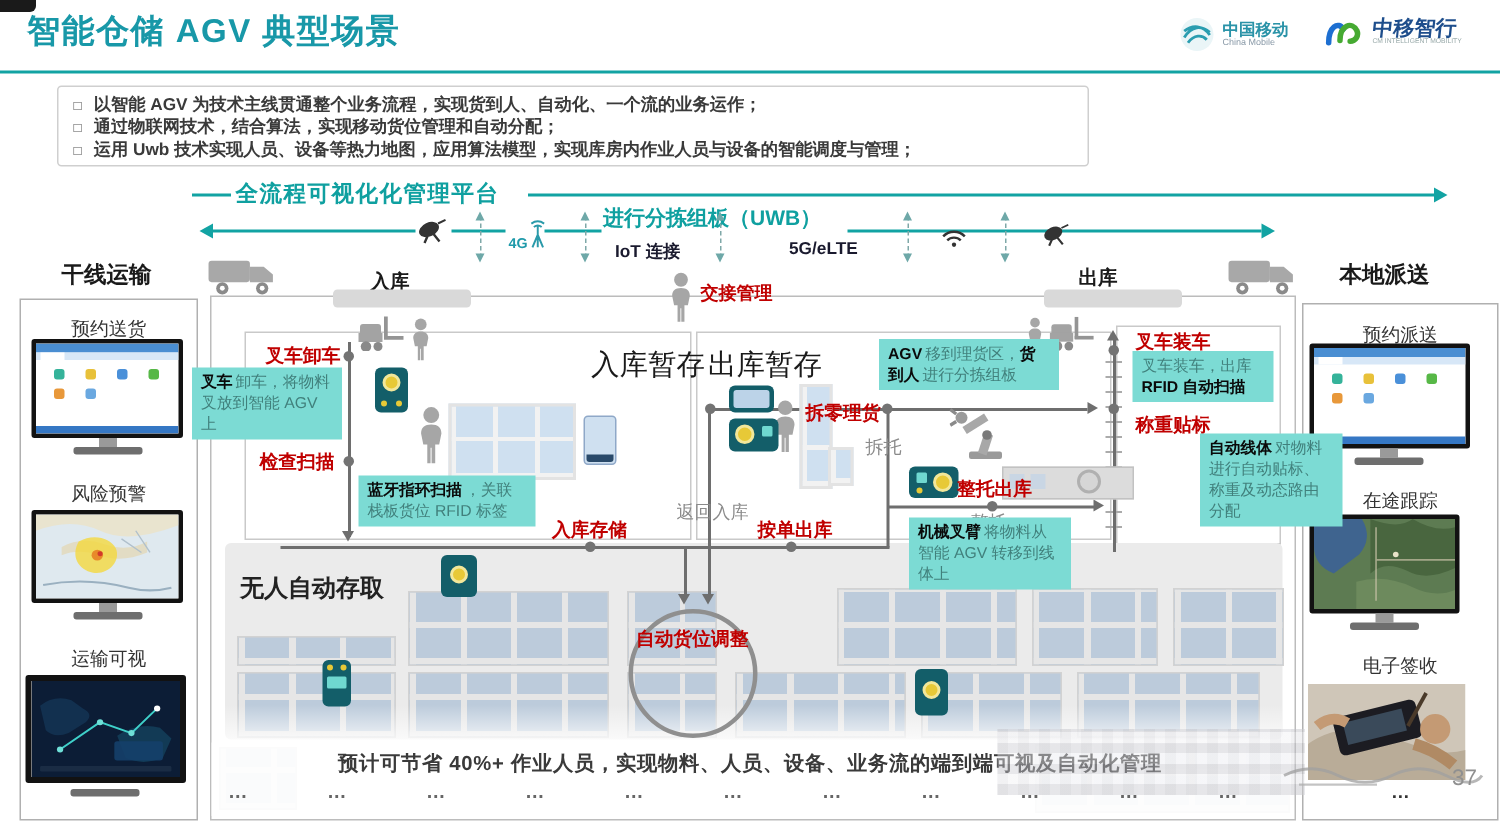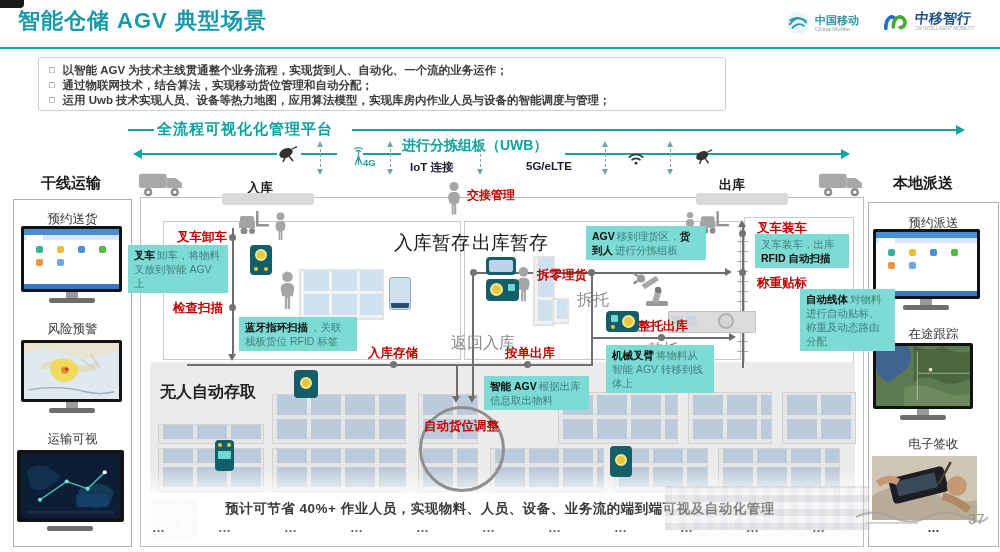--- a/index.html
+++ b/index.html
@@ -74,21 +74,21 @@
   .dot{position:absolute;width:7px;height:7px;border-radius:50%;background:#737373;z-index:3;}
   .atri{position:absolute;width:0;height:0;z-index:3;}
   .atri.down{border-left:4.5px solid transparent;border-right:4.5px solid transparent;border-top:7px solid #6e6e6e;}
   .atri.up{border-left:4.5px solid transparent;border-right:4.5px solid transparent;border-bottom:7px solid #6e6e6e;}
   .atri.right{border-top:4.5px solid transparent;border-bottom:4.5px solid transparent;border-left:7px solid #6e6e6e;}
   .ticks{position:absolute;width:11px;background:repeating-linear-gradient(0deg,#ababab 0 1.5px,rgba(0,0,0,0) 1.5px 10px);z-index:1;}
   .cycle{left:419px;top:406px;width:86px;height:86px;border:3px solid #8f8f8f;border-radius:50%;box-sizing:border-box;z-index:2;}
 
   
   .red-label{position:absolute;font-size:12.5px;font-weight:bold;color:#c00000;white-space:nowrap;z-index:5;}
-  .gray-label{position:absolute;font-size:16px;color:#8a8a8a;white-space:nowrap;z-index:5;}
+  .gray-label{position:absolute;font-size:12px;color:#8a8a8a;white-space:nowrap;z-index:5;}
   .note{position:absolute;background:#7cdbd4;color:#41807c;font-size:10.5px;line-height:14px;
         padding:3px 6px;z-index:6;box-sizing:border-box;}
   .note b{color:#0a0a0a;margin-right:2px;}
 
   
   .agv{position:absolute;background:#135e69;border-radius:4px;z-index:4;}
   .yc{position:absolute;background:#e7c937;border:2px solid #f2e79a;border-radius:50%;box-sizing:border-box;}
   .ydot{position:absolute;width:4px;height:4px;background:#e7c937;border-radius:50%;}
   .tsq{position:absolute;background:#6fd8d0;border-radius:1px;}
   .pallet{position:absolute;background-color:#cfe0f0;border:2px solid #e3e3e3;z-index:3;
@@ -218,21 +218,21 @@
     </svg>
   <svg class="abs" style="left:694px;top:149px;width:20px;height:17px;" viewBox="0 0 22 18">
       <use href="#g-satellite"></use>
     </svg>
   <svg class="abs" style="left:627px;top:151px;width:18px;height:15px;" viewBox="0 0 20 15">
       <use href="#g-wifi"></use>
     </svg>
   <svg class="abs" style="left:352px;top:146px;width:13px;height:21px;" viewBox="0 0 14 22">
       <use href="#g-antenna"></use>
     </svg>
-  <div class="abs g4-label nw" style="left:339px;top:157px;margin-left:24px;">4G</div>
+  <div class="abs g4-label nw" style="left:339px;top:157px;">4G</div>
   <div class="abs net-label nw" style="left:410px;top:160px;">IoT 连接</div>
   <div class="abs net-label nw" style="left:526px;top:160px;">5G/eLTE</div>
 
   <div class="vdash" style="left:320px;top:144px;"></div>
   <div class="vdash" style="left:390px;top:144px;"></div>
   <div class="vdash" style="left:480px;top:144px;"></div>
   <div class="vdash" style="left:605px;top:144px;"></div>
   <div class="vdash" style="left:670px;top:144px;"></div>
 
   <div class="abs lane-h nw" style="left:41px;top:174px;">干线运输</div>
@@ -429,23 +429,20 @@
   </div>
   <div class="note" style="left:586px;top:226px;width:120px;">
     <b>AGV</b><span>移到理货区，</span><b>货到人</b><span>进行分拣组板</span>
   </div>
   <div class="note" style="left:755px;top:234px;width:94px;">
     <span>叉车装车，出库</span><b>RFID 自动扫描</b>
   </div>
   <div class="note" style="left:754px;top:289px;width:95px;margin-left:46px;">
     <b>自动线体</b><span>对物料进行自动贴标、称重及动态路由分配</span>
   </div>
-  <div class="note" style="left:484px;top:376px;width:105px;">
-    <b>智能 AGV</b><span>根据出库信息取出物料</span>
-  </div>
   <div class="note" style="left:606px;top:345px;width:108px;">
     <b>机械叉臂</b><span>将物料从智能 AGV 转移到线体上</span>
   </div>
 
   <svg class="gicon" style="left:237px;top:208px;width:34px;height:26px;" viewBox="0 0 34 26">
       <use href="#g-forklift"></use>
     </svg>
   <svg class="gicon" style="left:272px;top:212px;width:17px;height:29px;" viewBox="0 0 20 34">
       <use href="#g-person"></use>
     </svg>

